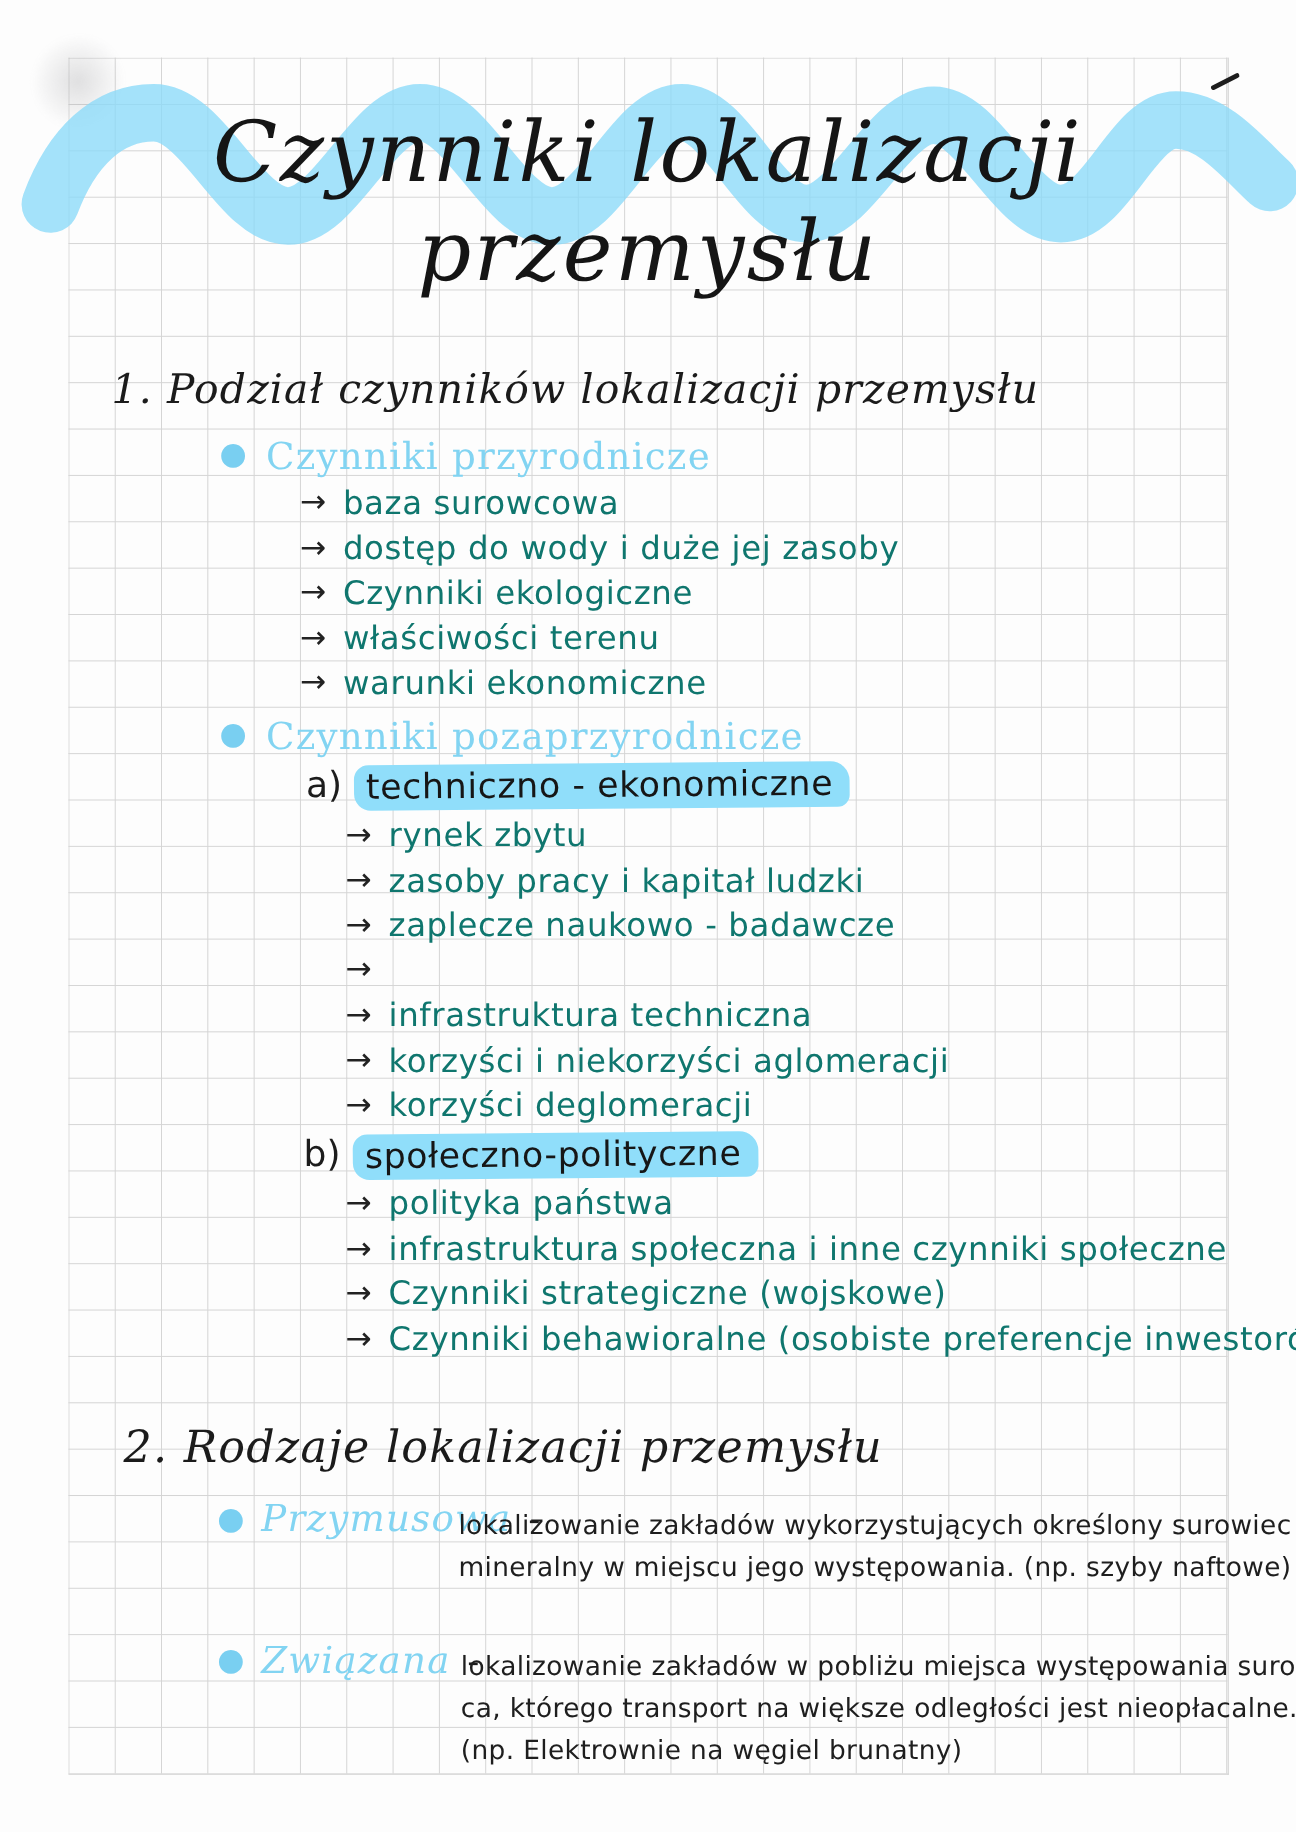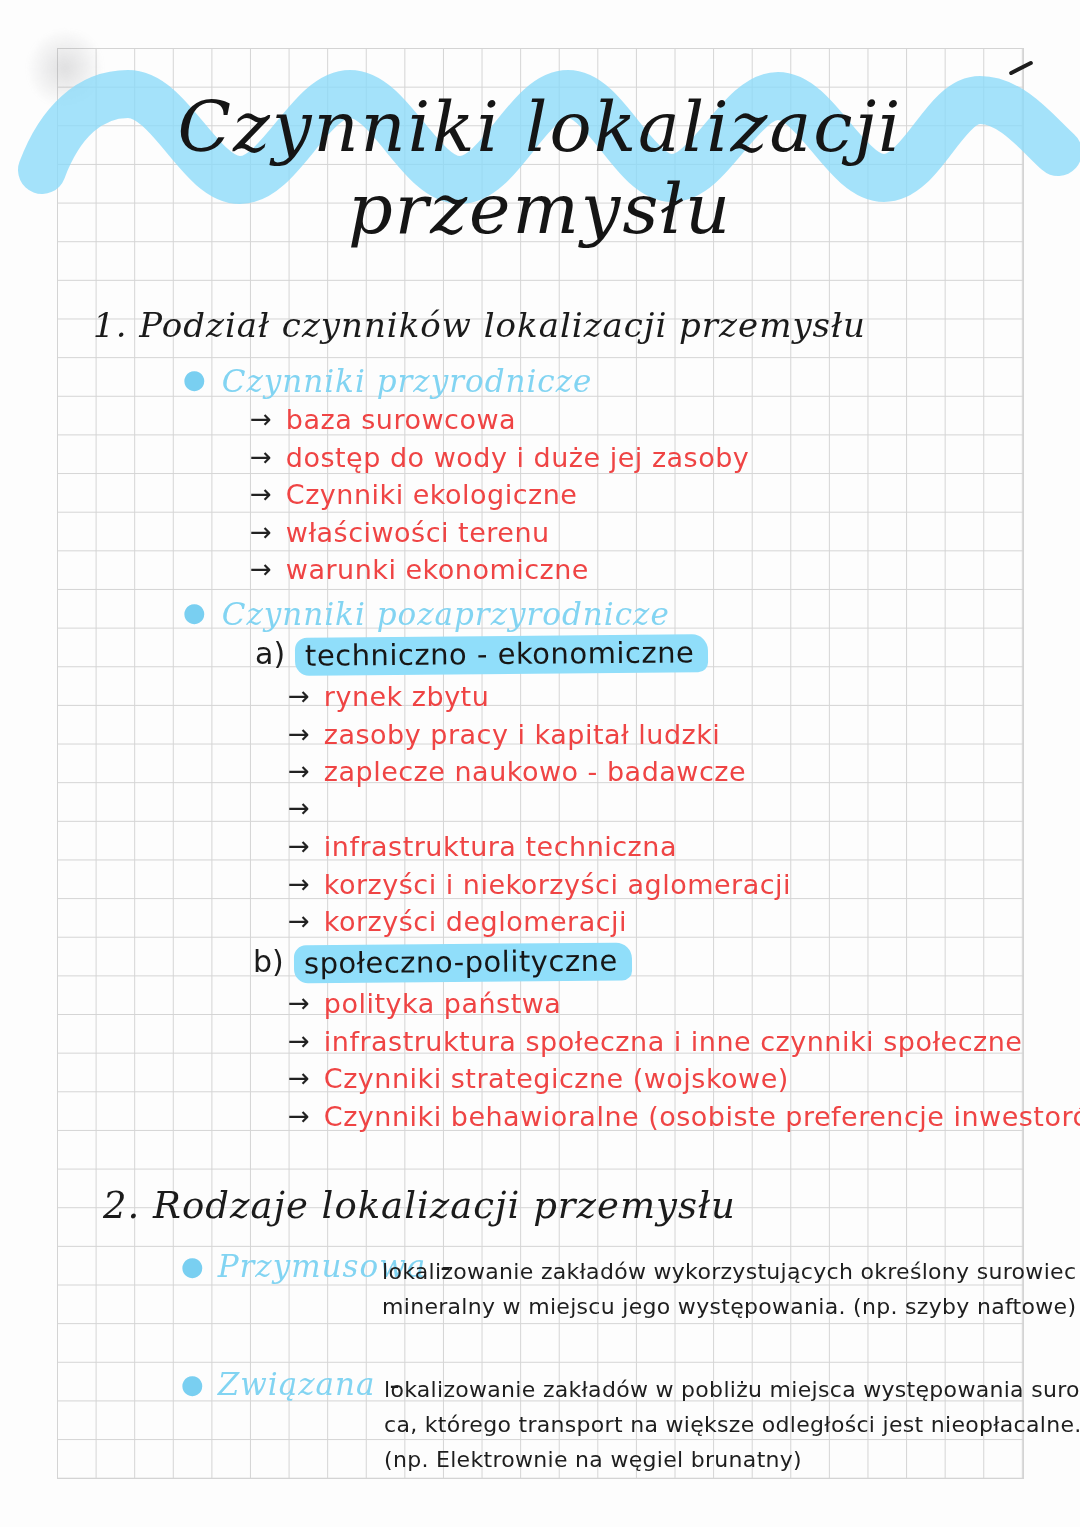--- a/index.html
+++ b/index.html
@@ -50,32 +50,32 @@
     color:#1b1b1b;letter-spacing:1px;margin-top:24px;
   }
   #heading1{left:93px;top:281px;font-size:34px;}
   #heading2{left:103px;top:1160px;font-size:37px;}
   .bullet-line{position:absolute;display:flex;align-items:center;gap:16px;}
   .bullet{
     color:#79cfF1;color:#79cff1;font-size:26px;line-height:1;
     transform:translateY(-2px);
   }
   .blue-label{
-    font-family:"DejaVu Serif",serif;font-style:italic;
+    font-family:"DejaVu Serif",serif;
     font-size:31px;letter-spacing:1px;color:#82d4f2;
   }
   #group-natural{left:183px;top:363px;}
   #group-nonnatural{left:183px;top:596px;}
   .items{position:absolute;display:flex;flex-direction:column;}
   .items .item{display:flex;align-items:baseline;height:37.5px;}
   .arrow{
     font-size:26px;color:#222;margin-right:14px;
     transform:translateY(-1px);
   }
-  .item-text{font-size:27px;color:#ef4444;letter-spacing:.5px;white-space:nowrap;}
+  .item-text{font-size:27px;color:#0f766e;letter-spacing:.5px;white-space:nowrap;}
   #items-natural{left:250px;top:404px;}
   #items-sub-a{left:288px;top:681px;}
   #items-sub-b{left:288px;top:988px;}
   .sub-line{position:absolute;display:flex;align-items:baseline;gap:10px;}
   #sub-a-line{left:255px;top:636px;}
   #sub-b-line{left:253px;top:944px;}
   .sub-prefix{font-size:30px;color:#1c1c1c;}
   .hl{
     display:inline-block;
     background:#90defa;

